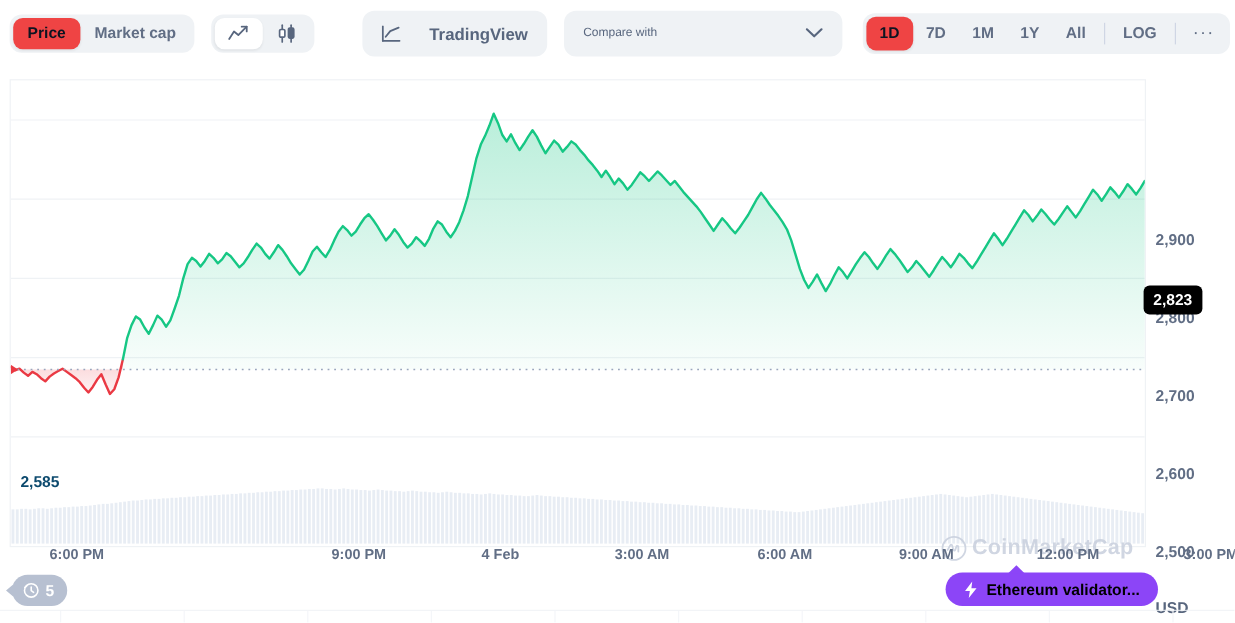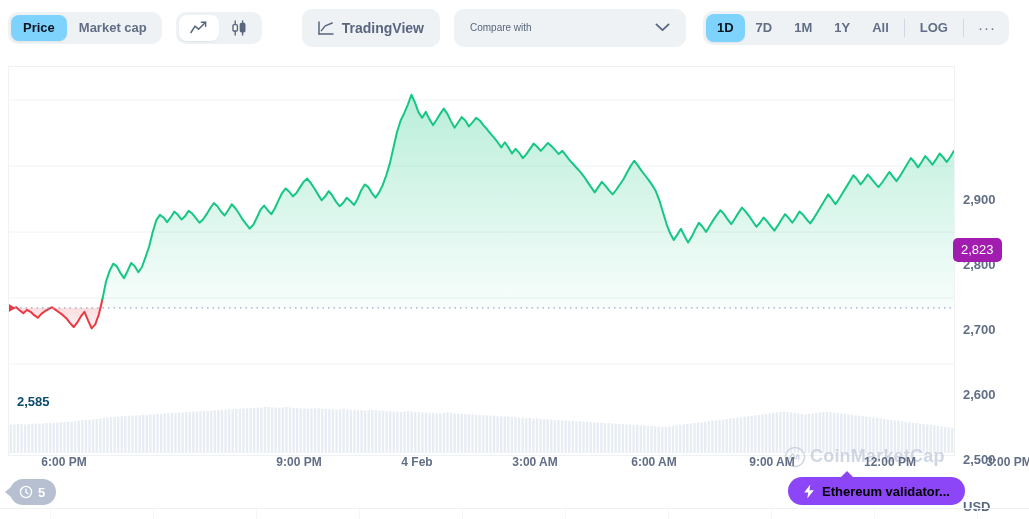--- a/index.html
+++ b/index.html
@@ -15,30 +15,30 @@
   .toolbar{position:absolute;left:0;top:0;width:1029px;height:55px;display:flex;align-items:center;}
   .seg{
     display:flex;align-items:center;background:#eff2f5;border-radius:10px;
     padding:3px;height:32px;box-sizing:border-box;
   }
   .seg-btn{
     display:flex;align-items:center;justify-content:center;height:26px;
     padding:0 12px;border-radius:8px;font-size:13px;font-weight:700;color:#616e85;
     cursor:pointer;white-space:nowrap;
   }
-  .seg-btn.active{background:#7dd3fc;color:#0d1421;box-shadow:0 1px 2px rgba(0,0,0,.06);}
+  .seg-btn.active{background:#ef4444;color:#0d1421;box-shadow:0 1px 2px rgba(0,0,0,.06);}
   .seg-icon{
     display:flex;align-items:center;justify-content:center;height:26px;width:40px;border-radius:8px;cursor:pointer;
   }
   .seg-icon.active{background:#ffffff;box-shadow:0 1px 2px rgba(0,0,0,.06);}
 
   #grp-pricecap{margin-left:8px;}
   #grp-charttype{margin-left:14px;}
   #tv-btn{
-    margin-left:40px;display:flex;align-items:center;gap:8px;height:38px;padding:0 16px;
+    margin-left:40px;display:flex;align-items:center;gap:24px;height:38px;padding:0 16px;
     background:#eff2f5;border-radius:10px;font-size:14px;font-weight:700;color:#58667e;cursor:pointer;
   }
   #compare-btn{
     margin-left:14px;display:flex;align-items:center;height:38px;width:232px;padding:0 16px;
     background:#eff2f5;border-radius:10px;font-size:10px;font-weight:500;color:#58667e;cursor:pointer;
     box-sizing:border-box;justify-content:space-between;
   }
   #grp-range{margin-left:17px;height:34px;}
   #grp-range .seg-btn{font-size:13px;padding:0 11px;height:28px;}
   .divider{width:1px;height:18px;background:#cfd6e4;margin:0 4px;}
@@ -49,21 +49,21 @@
   .chart-wrap{position:absolute;left:0;top:66px;width:1029px;height:474px;}
   .plot{position:absolute;left:8px;top:0;width:947px;height:390px;border:1px solid #eff2f5;border-top:1px solid #eff2f5;box-sizing:border-box;background:#fff;}
   svg.chart{position:absolute;left:0;top:0;}
 
   .ylab{
     position:absolute;left:963px;font-size:13px;font-weight:600;color:#616e85;white-space:nowrap;
   }
   #usd-label{position:absolute;left:963px;top:433px;font-size:13px;font-weight:700;color:#58667e;}
 
   .price-badge{
-    position:absolute;left:953px;top:172px;background:#a21caf;color:#fff;font-size:13px;font-weight:400;
+    position:absolute;left:953px;top:172px;background:#000000;color:#fff;font-size:13px;font-weight:700;
     padding:4px 8px;border-radius:5px;line-height:16px;
   }
 
   .low-label{
     position:absolute;left:14px;top:328px;font-size:13px;font-weight:700;color:#0c4a6e;
     background:#fff;padding:0 3px;
   }
 
   
   .wm{position:absolute;left:784px;top:380px;display:flex;gap:4px;opacity:.85;}

